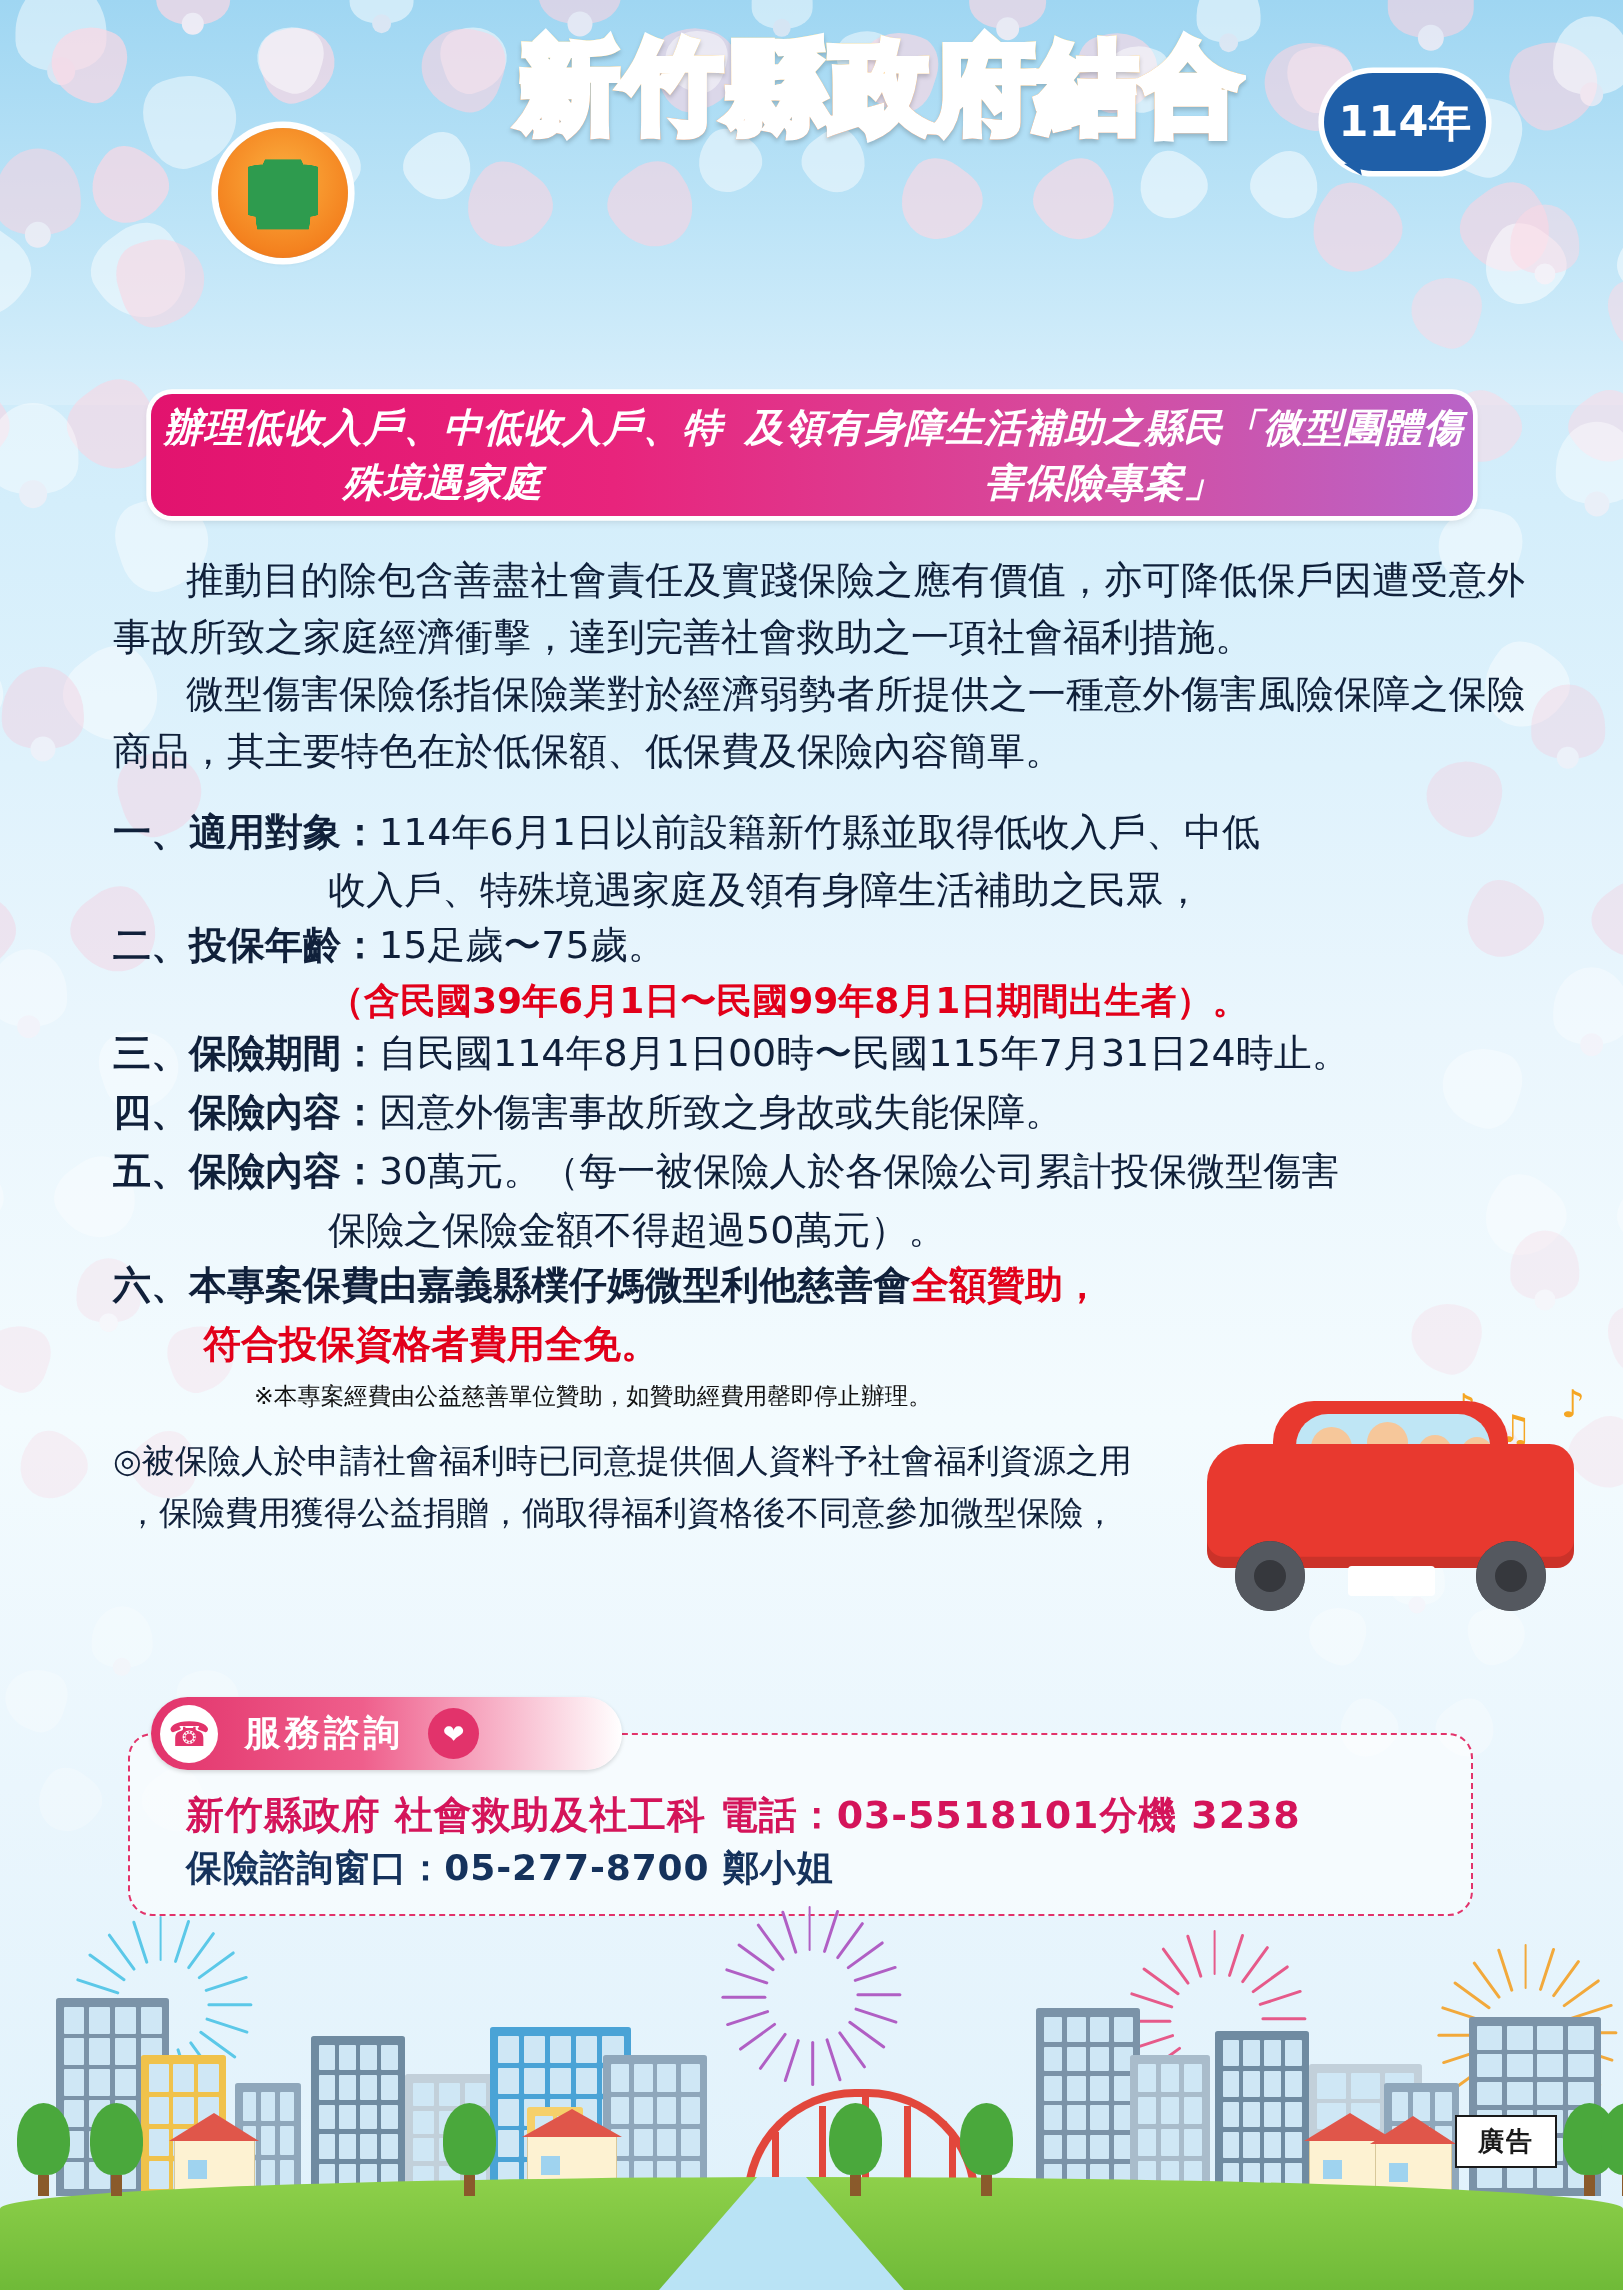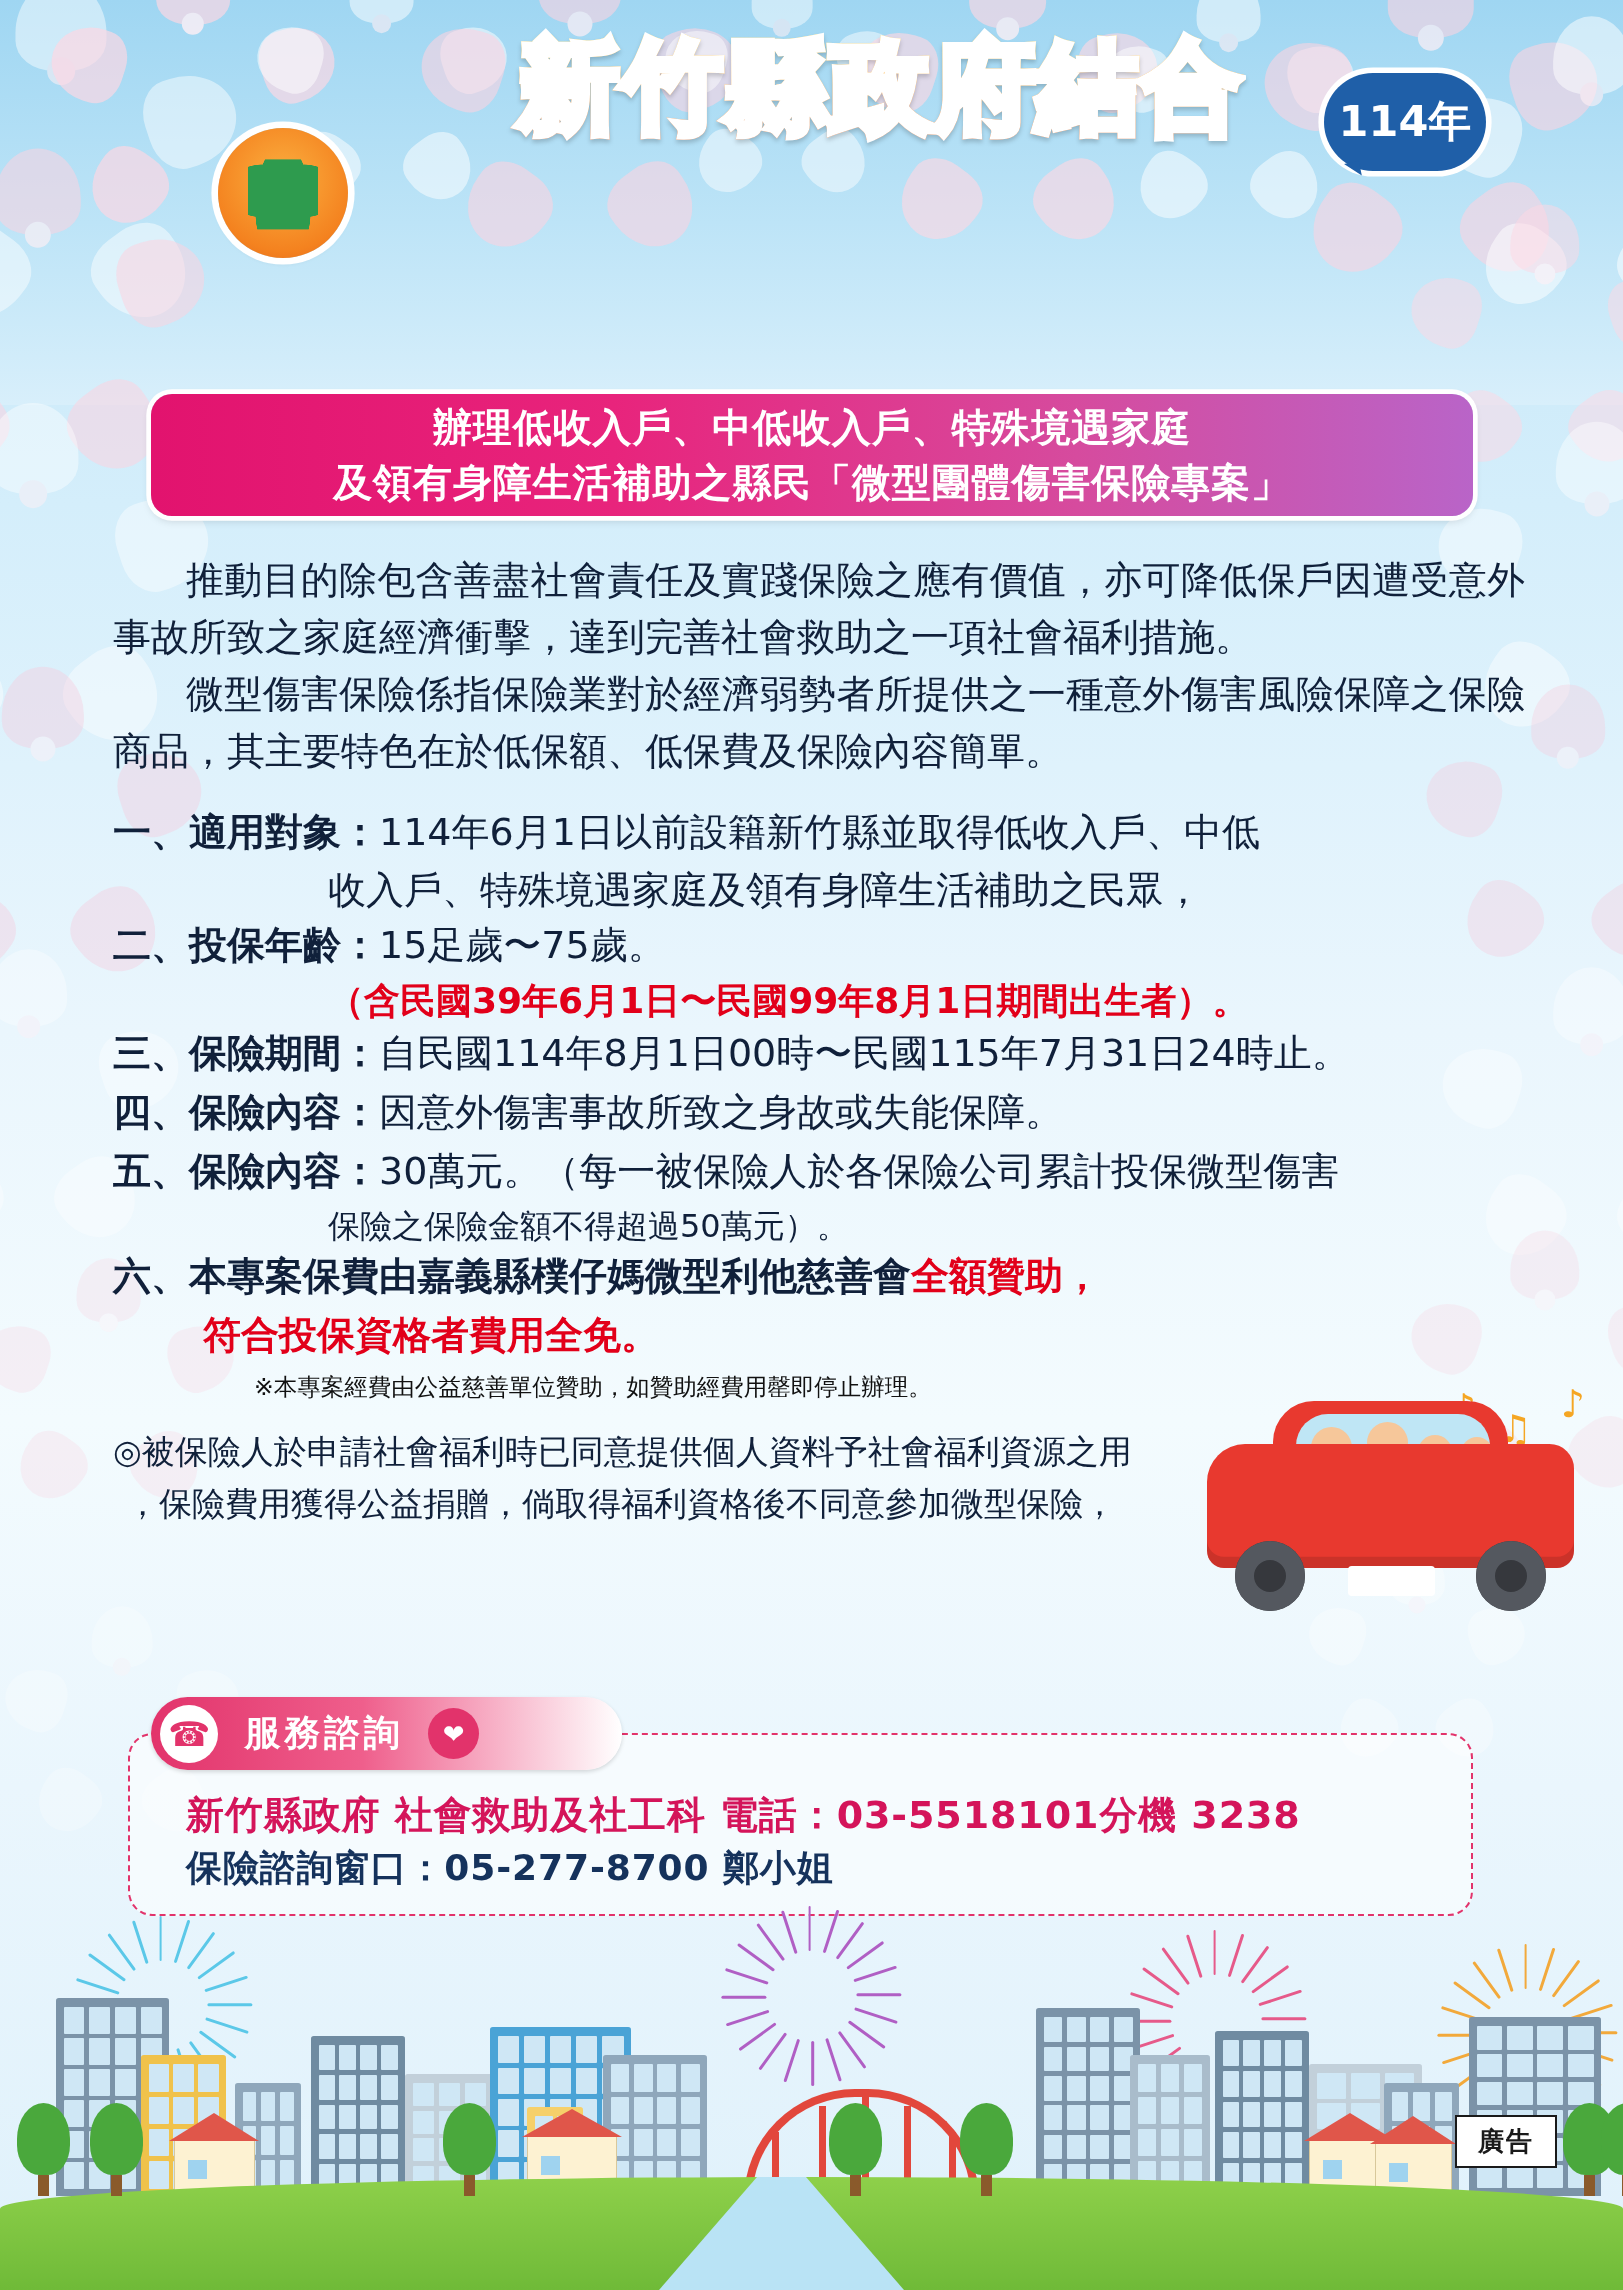--- a/index.html
+++ b/index.html
@@ -98,24 +98,25 @@
     border:15px solid transparent; border-top-color:#1f5fa8; border-right:0;
     transform:rotate(-12deg);
   }
 
   
   .banner{
     position:absolute; left:151px; top:394px; width:1322px; height:122px;
     border-radius:21px;
     background:linear-gradient(90deg,#e2136e 0%, #e8247c 35%, #d64b9e 70%, #b964c8 100%);
     box-shadow:0 0 0 4.7px #ffffff, 0 3.8px 9.4px rgba(0,0,0,.18);
-    display:flex; flex-direction:column; align-items:center; justify-content:center;
+    display:flex; flex-direction:row; align-items:center; justify-content:center;
     color:#fff; font-weight:bold; font-size:39px; line-height:1.42;
     letter-spacing:0.9px;
     text-align:center;
+    font-style:italic;
   }
 
   
   .content{
     position:absolute; left:113px; top:552px; width:1412px;
     color:#10203a;
   }
   .para{
     font-size:38px; line-height:1.5; text-align:justify; letter-spacing:0px;
     text-indent:73px;
@@ -459,21 +460,21 @@
 
       <div class="li">
         <span class="num">四、</span>
         <span class="txt"><span class="bold">保險內容：</span><span>因意外傷害事故所致之身故或失能保障。</span></span>
       </div>
 
       <div class="li">
         <span class="num">五、</span>
         <span class="txt"><span class="bold">保險內容：</span><span>30萬元。（每一被保險人於各保險公司累計投保微型傷害</span></span>
       </div>
-      <div class="indent1" style="font-size:32px;line-height:1.45">保險之保險金額不得超過50萬元）。</div>
+      <div class="indent1" style="font-size:38px;line-height:1.45">保險之保險金額不得超過50萬元）。</div>
 
       <div class="li">
         <span class="num">六、</span>
         <span class="txt"><span class="bold">本專案保費由嘉義縣樸仔媽微型利他慈善會</span><span class="red">全額贊助，</span></span>
       </div>
       <div class="red" style="font-size:38px;padding-left:90px;line-height:1.45">符合投保資格者費用全免。</div>
       <div class="note">※本專案經費由公益慈善單位贊助，如贊助經費用罄即停止辦理。</div>
     </div>
 
     <div class="circlepara">◎被保險人於申請社會福利時已同意提供個人資料予社會福利資源之用</div>

